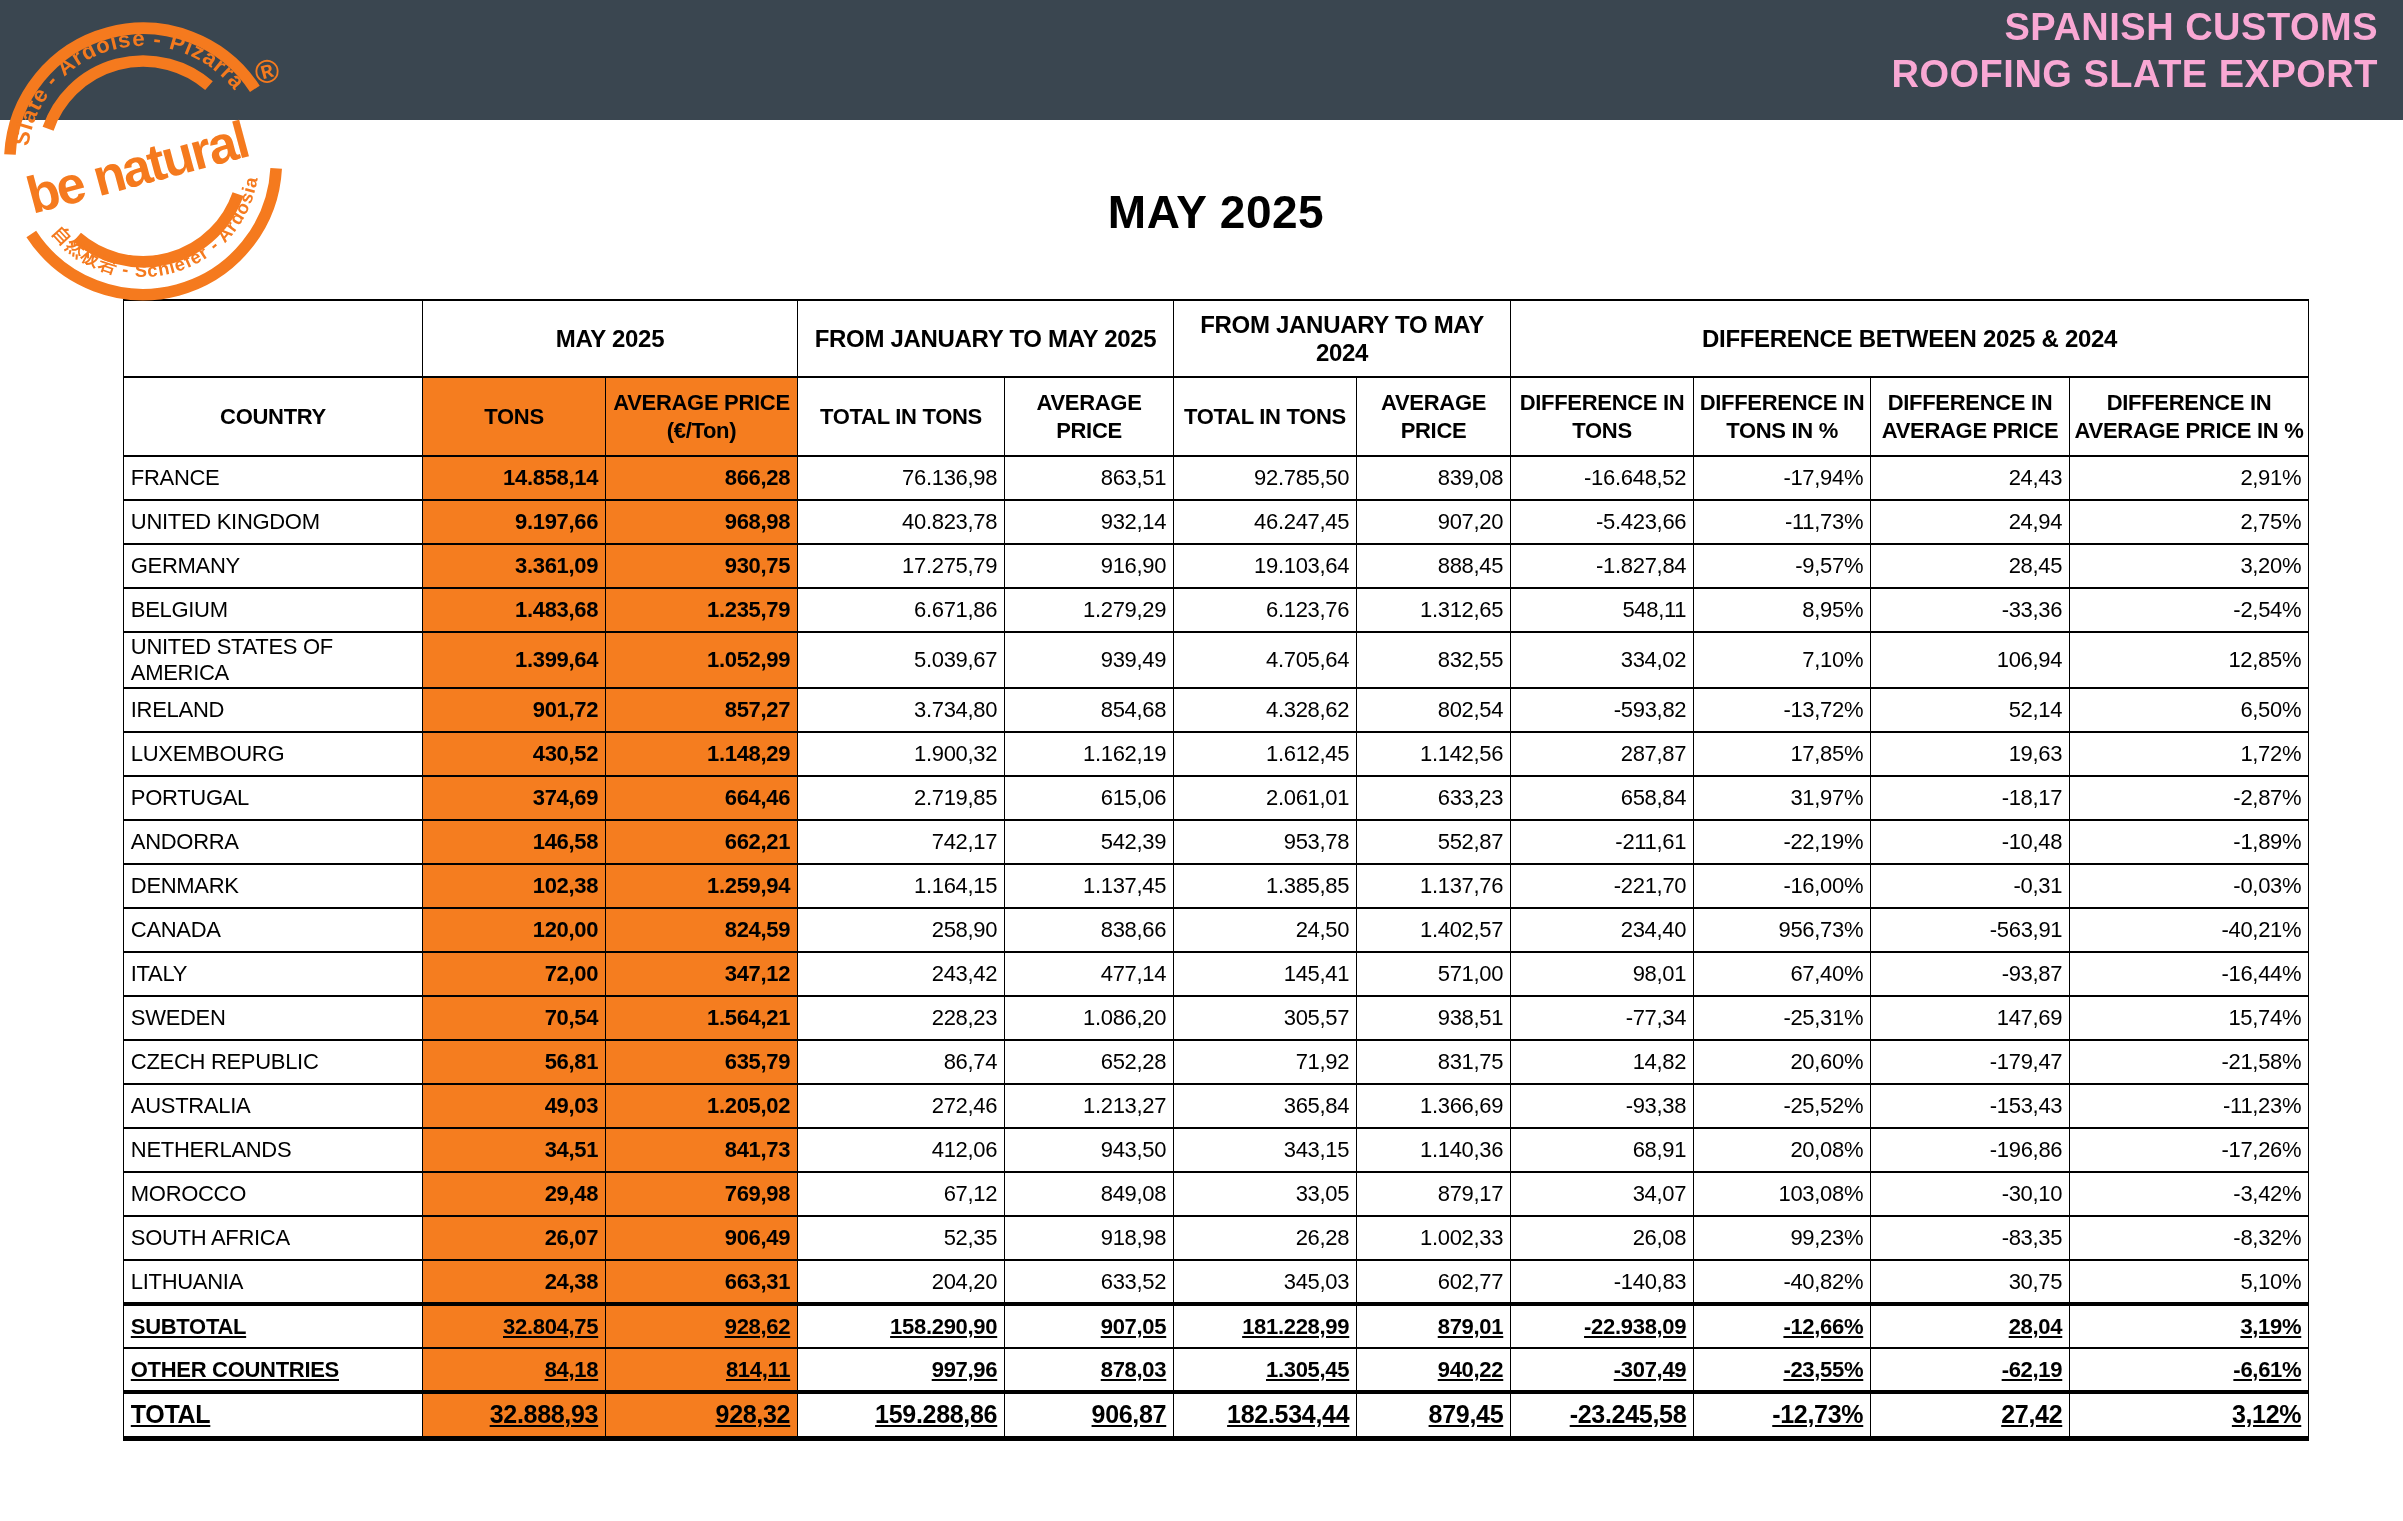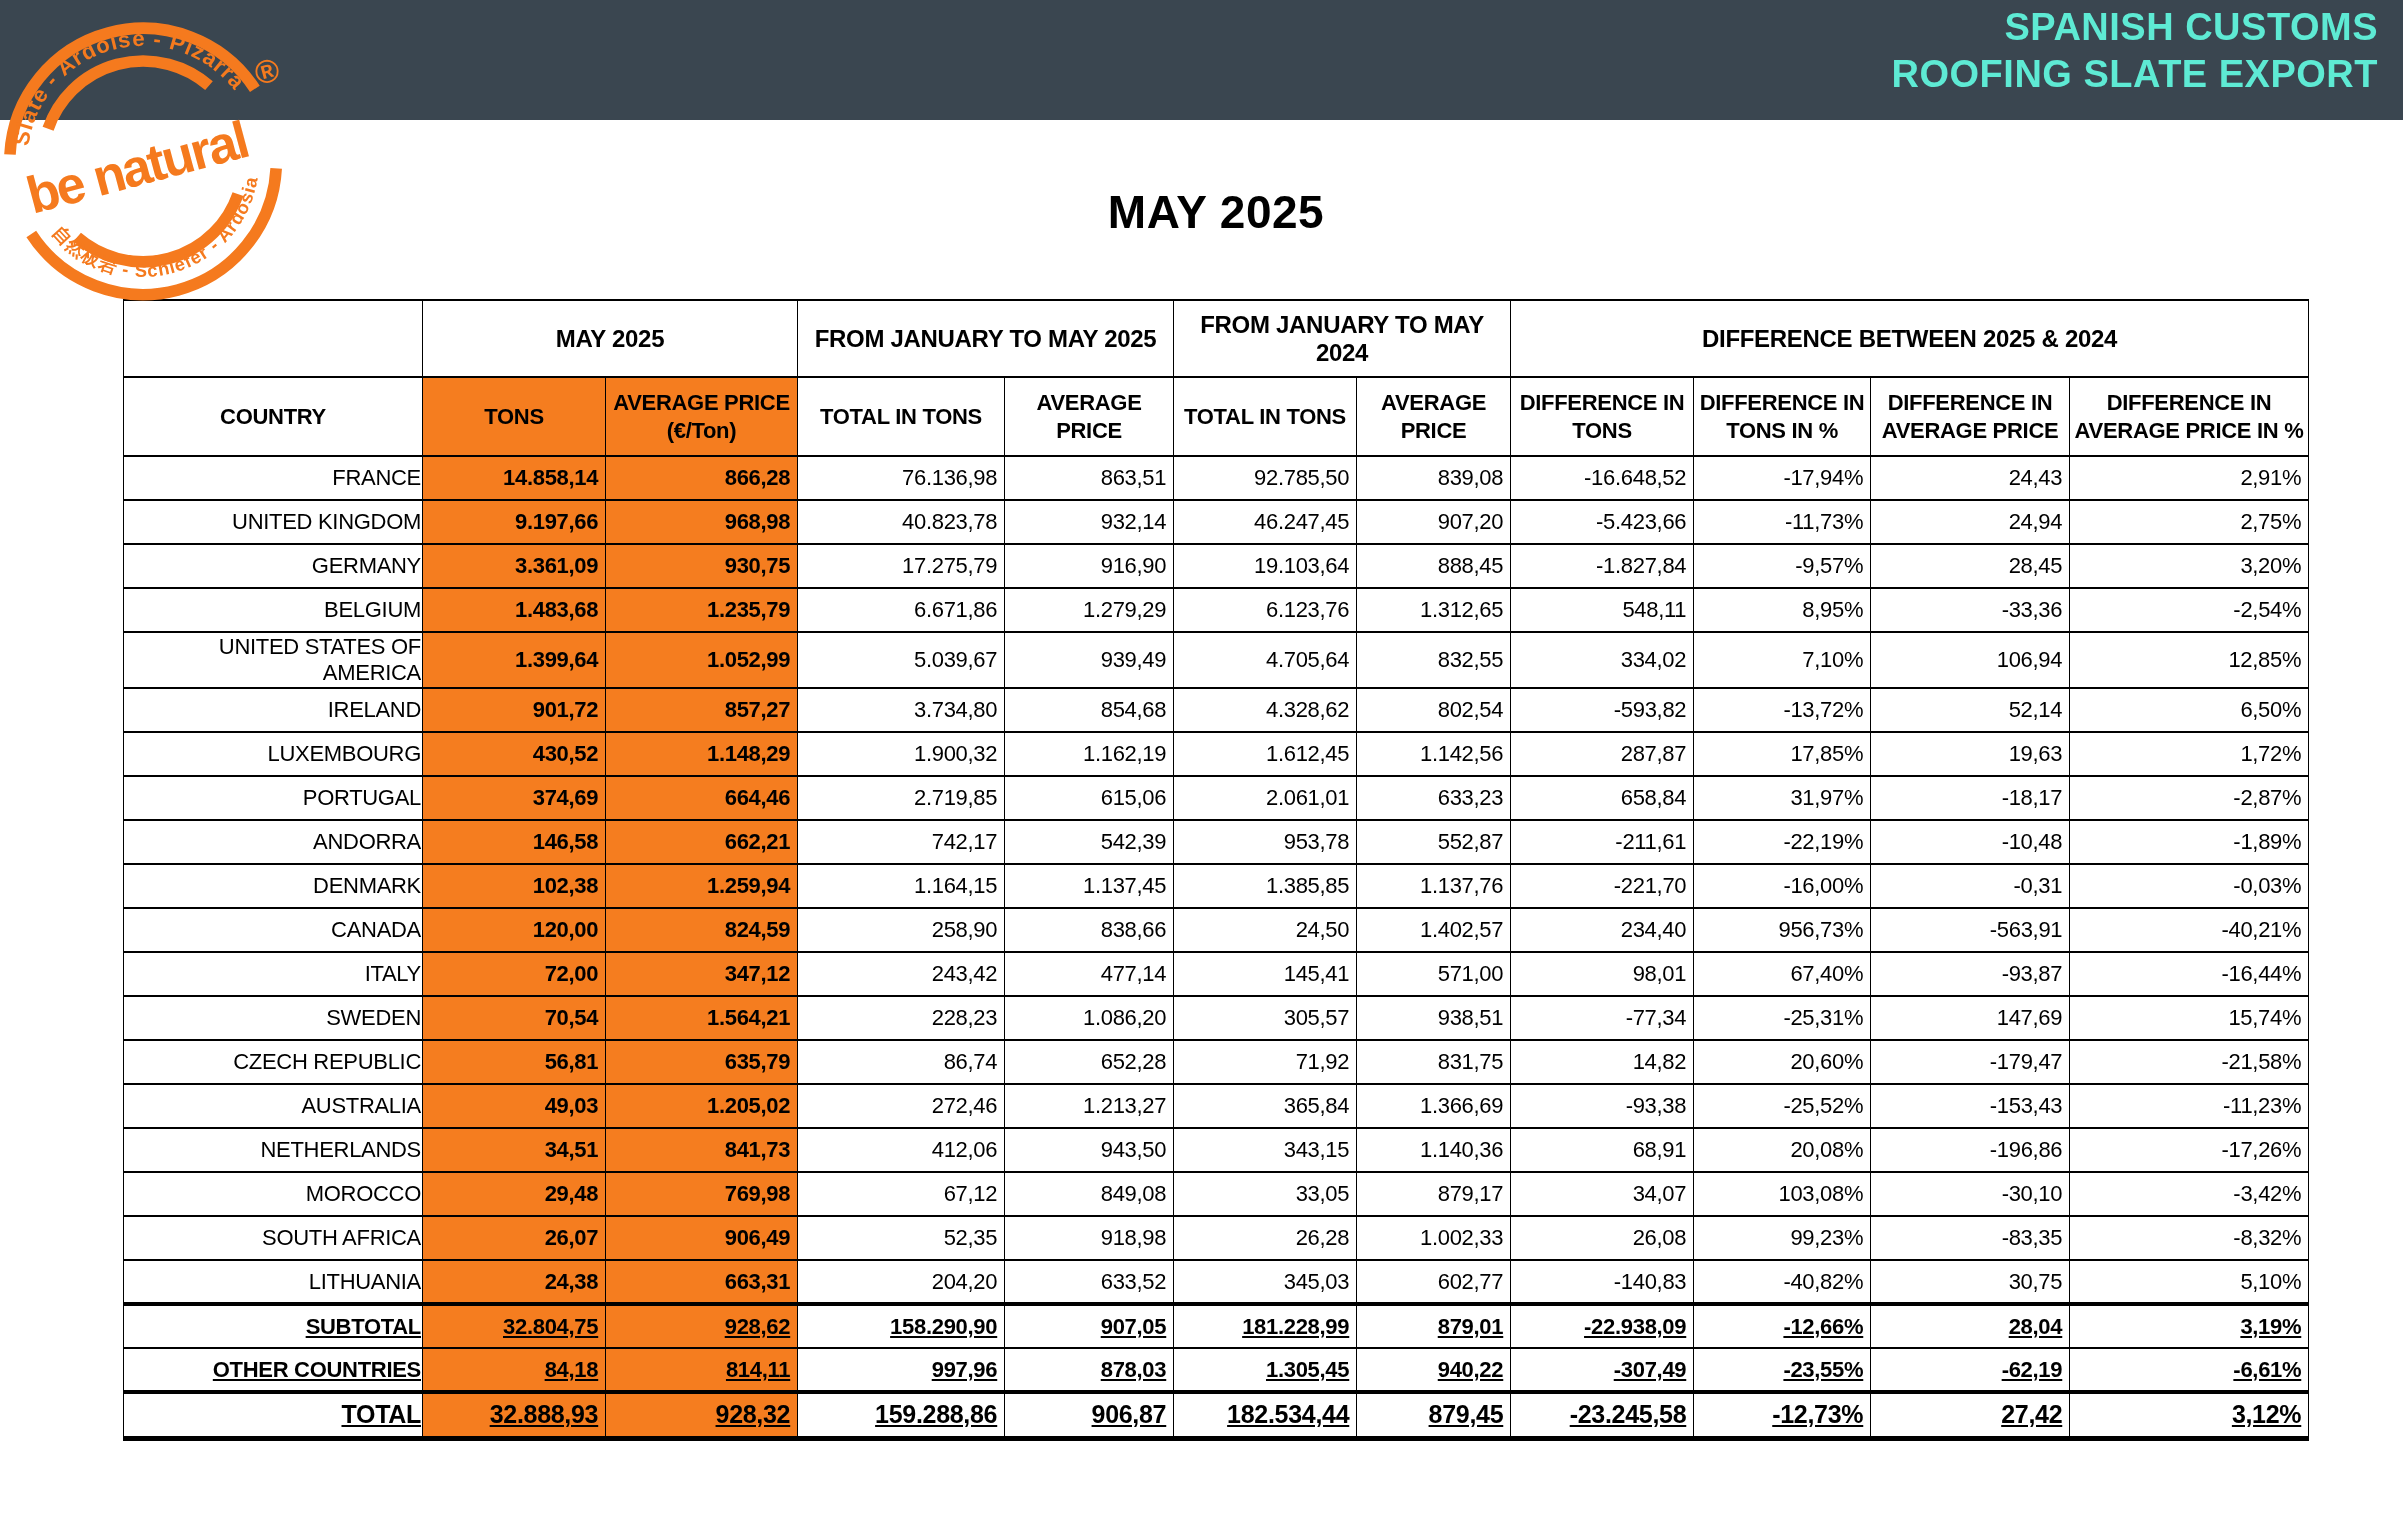--- a/index.html
+++ b/index.html
@@ -7,21 +7,21 @@
   body{
     width:2403px;height:1522px;position:relative;overflow:hidden;
     background:#ffffff;font-family:"Liberation Sans",sans-serif;color:#000;
   }
   
   .topbar{
     position:absolute;top:0;left:0;width:2403px;height:120px;
     background:#3A4650;z-index:1;
   }
   .topbar-text{
-    position:absolute;right:25px;top:3.9px;text-align:right;color:#5eead4;
+    position:absolute;right:25px;top:3.9px;text-align:right;color:#f9a8d4;
     font-weight:bold;font-size:38px;line-height:47px;letter-spacing:0.5px;
   }
   
   .logo{position:absolute;left:0px;top:1.9px;z-index:2;}
   .logo text{font-family:"Liberation Sans",sans-serif;}
   
   .title{
     position:absolute;top:185px;left:123px;width:2186px;
     text-align:center;font-size:46px;font-weight:bold;letter-spacing:0.5px;
   }
@@ -43,21 +43,21 @@
   .colh{
     font-size:22px;font-weight:bold;text-align:center;white-space:pre-line;
     line-height:1.25;border-bottom-width:4.8px;background:#fff;padding:0 1.9px;
   }
   .topo{border-top-width:5.8px;}
   .ol{border-left-width:5.8px;}
   .tl{border-left-width:5.8px;}
   .tre{border-right-width:5.8px;}
   .orange{background:#F57D1F;}
   td.num{text-align:right;padding-right:6.8px;font-size:22px;}
-  td.country{text-align:right;padding-left:6.8px;font-size:22px;}
+  td.country{text-align:left;padding-left:6.8px;font-size:22px;}
   td.emph{font-weight:bold;}
   tr.summary td{font-weight:bold;text-decoration:underline;}
   tr.sub-top td{border-top-width:4.8px;}
   tr.total td{border-top-width:4.8px;border-bottom-width:5.8px;font-size:25px;}
 </style>
 </head>
 <body>
 
 <div class="topbar">
   <div class="topbar-text">

